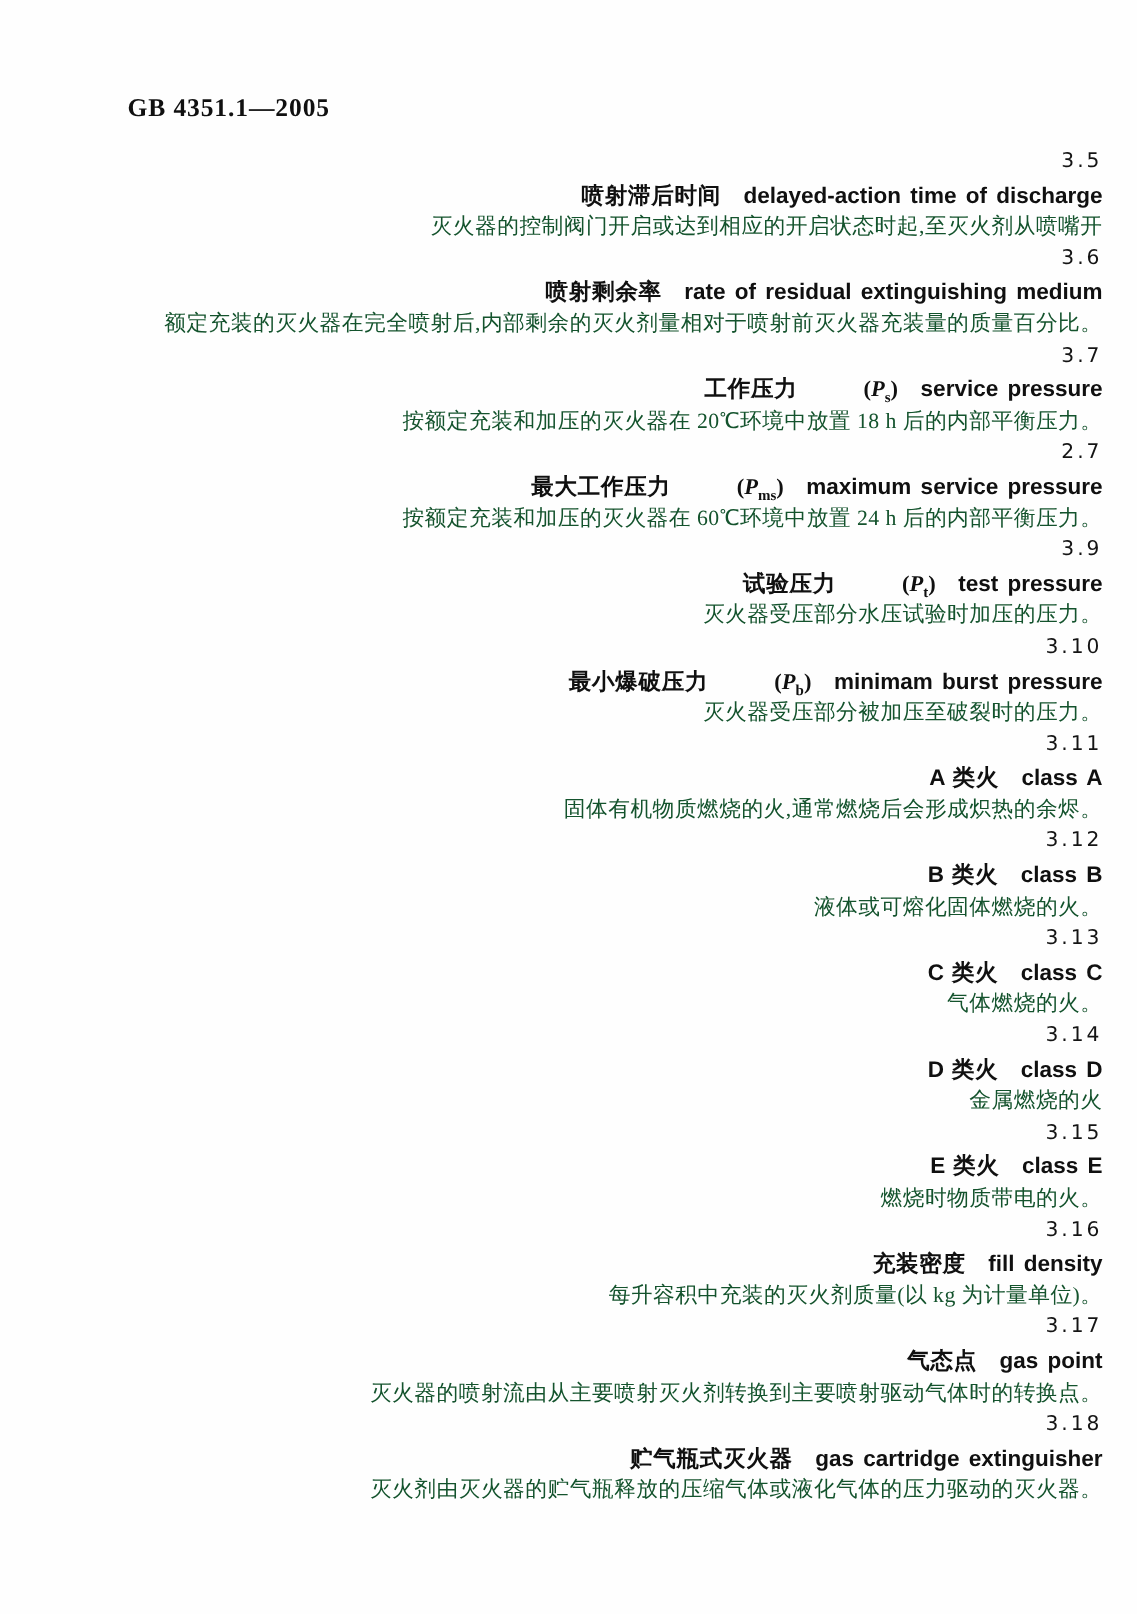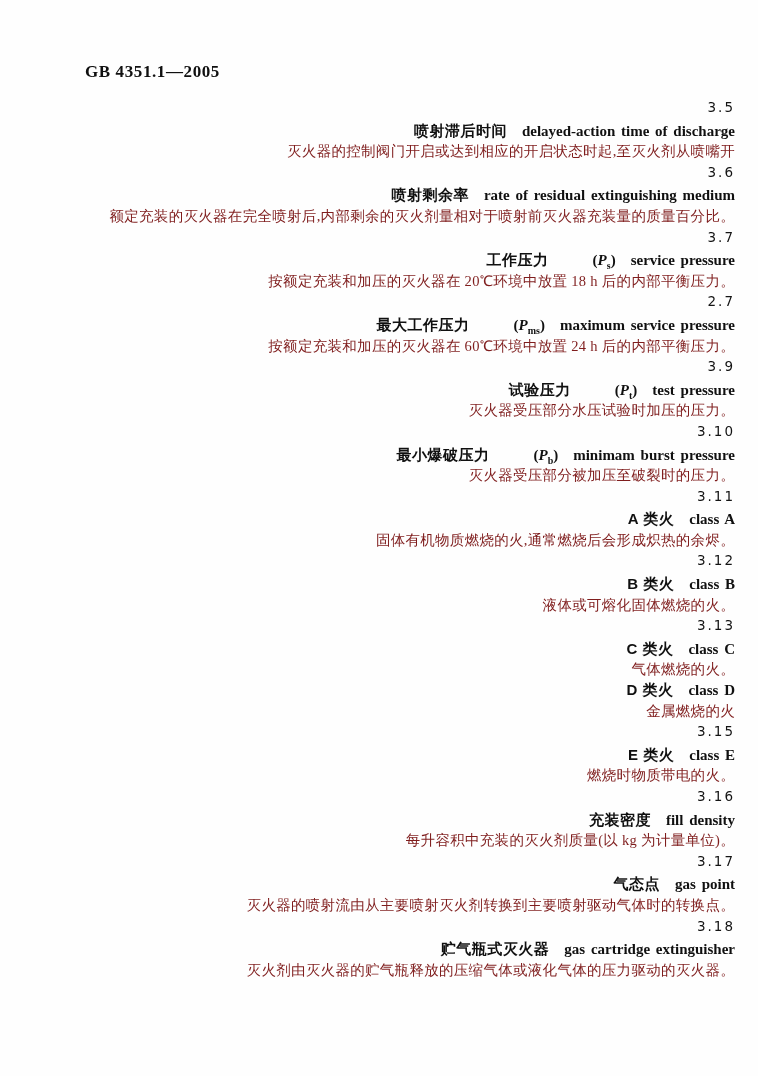--- a/index.html
+++ b/index.html
@@ -41,29 +41,29 @@
     line-height: 20.6px;
     font-size: 15px;
     font-weight: bold;
     white-space: nowrap;
     color: #101010;
   }
   .term-zh { font-family: "Liberation Sans", sans-serif; letter-spacing: 0.5px; }
   .term-symbol { font-family: "Liberation Serif", serif; font-weight: bold; margin-left: 44px; }
   .term-symbol .sym-base { font-style: italic; }
   .term-symbol sub { font-size: 10px; line-height: 0; }
-  .term-en { font-family: Liberation Serif, serif; margin-left: 15px; word-spacing: 2px; }
+  .term-en { font-family: Liberation Sans, sans-serif; margin-left: 15px; word-spacing: 2px; }
   .def-line {
     padding-left: 23px;
     line-height: 20.6px;
     font-size: 14.5px;
     font-family: "Liberation Serif", serif;
     letter-spacing: 0.3px;
     white-space: nowrap;
-    color: #7f1d1d;
+    color: #14532d;
   }
 </style>
 </head>
 <body>
 
 <div class="page">
   <div class="std-header">GB 4351.1—2005</div>
 
   <div class="definitions">
   <section class="def-section">
@@ -114,20 +114,21 @@
     <div class="def-line">液体或可熔化固体燃烧的火。</div>
   </section>
 
   <section class="def-section">
     <div class="sec-num">3.13</div>
     <div class="term-line"><span class="term-zh">C 类火</span><span class="term-en">class C</span></div>
     <div class="def-line">气体燃烧的火。</div>
   </section>
 
   <section class="def-section">
+    <div class="sec-num">3.14</div>
     <div class="term-line"><span class="term-zh">D 类火</span><span class="term-en">class D</span></div>
     <div class="def-line">金属燃烧的火</div>
   </section>
 
   <section class="def-section">
     <div class="sec-num">3.15</div>
     <div class="term-line"><span class="term-zh">E 类火</span><span class="term-en">class E</span></div>
     <div class="def-line">燃烧时物质带电的火。</div>
   </section>
 

